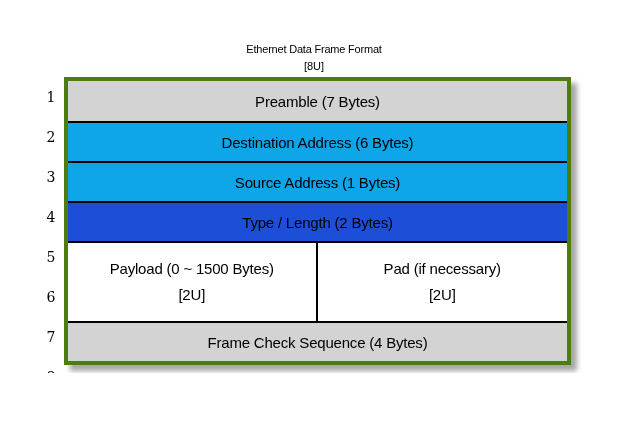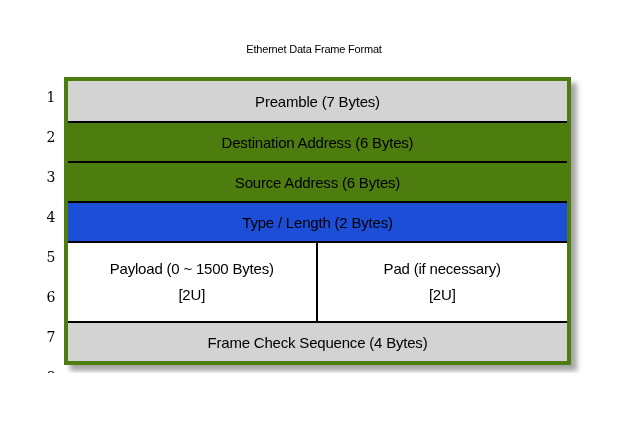--- a/index.html
+++ b/index.html
@@ -27,21 +27,21 @@
     background:#fff;
   }
   .row{
     box-sizing:border-box;
     height:40px;
     display:flex;align-items:center;justify-content:center;
     font-size:15px;letter-spacing:-0.2px;
   }
   .bt{border-top:2px solid #000;}
   .gray{background:#d3d3d3;}
-  .blue{background:#4d7c0f;}
+  .blue{background:#0ea5e9;}
   .yellow{background:#1d4ed8;}
   .payload-row{
     box-sizing:border-box;
     height:80px;border-top:2px solid #000;
     display:flex;background:#ffffff;
   }
   .cell{
     box-sizing:border-box;
     width:50%;
     display:flex;flex-direction:column;align-items:center;justify-content:center;
@@ -57,20 +57,21 @@
   }
   .n1{top:88px}.n2{top:128px}.n3{top:168px}.n4{top:208px}
   .n5{top:248px}.n6{top:288px}.n7{top:328px}.n8{top:368px}
 </style>
 </head>
 <body>
 
 <div class="canvas">
 
   <div class="title">Ethernet Data Frame Format</div>
+  <div class="subtitle">[8U]</div>
 
   <span class="num n1">1</span>
   <span class="num n2">2</span>
   <span class="num n3">3</span>
   <span class="num n4">4</span>
   <span class="num n5">5</span>
   <span class="num n6">6</span>
   <span class="num n7">7</span>
   <span class="num n8">8</span>
 
@@ -79,21 +80,21 @@
     <div class="row gray">
       <span>Preamble (7 Bytes)</span>
     </div>
 
 
     <div class="row blue bt">
       <span>Destination Address (6 Bytes)</span>
     </div>
 
     <div class="row blue bt">
-      <span>Source Address (6 Bytes)</span>
+      <span>Source Address (1 Bytes)</span>
     </div>
 
     <div class="row yellow bt">
       <span>Type / Length (2 Bytes)</span>
     </div>
 
     <div class="payload-row">
       <div class="cell left">
         <div>Payload (0 ~ 1500 Bytes)</div>
         <div>[2U]</div>

